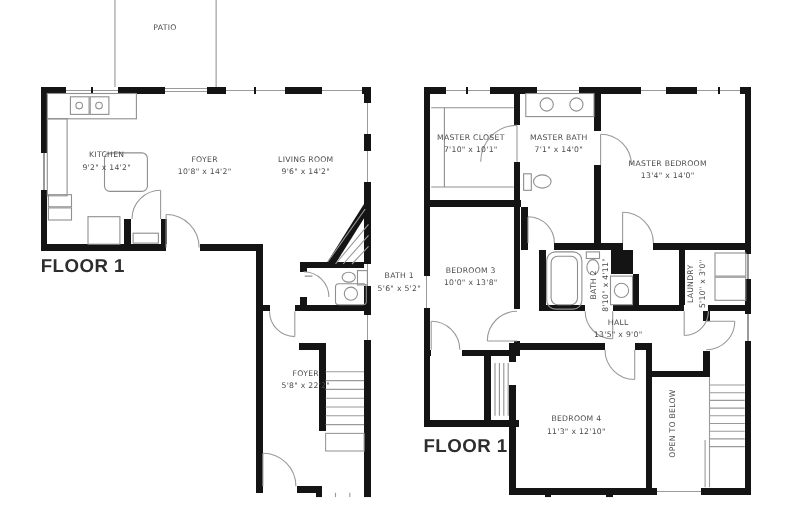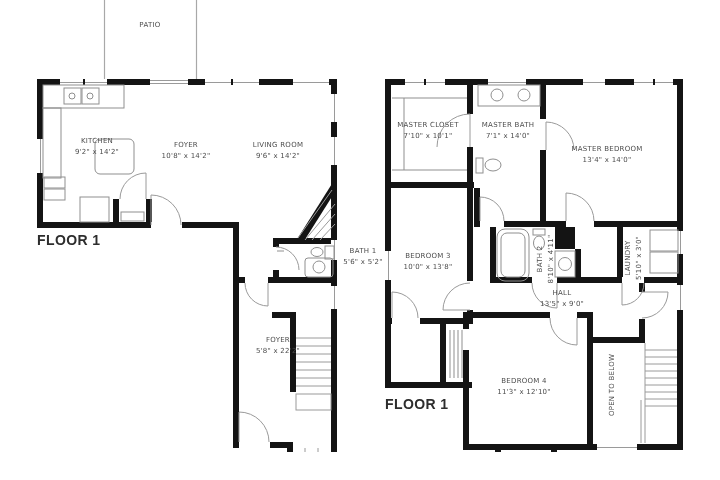--- a/index.html
+++ b/index.html
@@ -10,21 +10,21 @@
   #canvas{position:relative;width:720px;height:452px;background:var(--bg);
           font-family:"DejaVu Sans",sans-serif;overflow:hidden;}
   #plan-svg{position:absolute;left:0;top:0;}
   .room-label{position:absolute;transform:translate(-50%,-50%);text-align:center;
               color:var(--text);font-size:7px;line-height:1.55;letter-spacing:.25px;
               white-space:nowrap;}
   .room-label .rname{font-size:7px;}
   .room-label .rdims{font-size:7px;}
   .vert{transform:translate(-50%,-50%) rotate(-90deg);}
   .floor-title{position:absolute;font-family:"Liberation Sans",sans-serif;
-               font-weight:bold;font-size:14px;letter-spacing:.4px;color:var(--title);}
+               font-weight:bold;font-size:17px;letter-spacing:.4px;color:var(--title);}
   .patio-label{position:absolute;transform:translate(-50%,-50%);color:var(--text);
                font-size:7px;letter-spacing:.3px;}
 </style>
 </head>
 <body>
 
 <div id="canvas">
 
 <svg id="plan-svg" width="720" height="480" viewBox="0 0 720 480">
 
@@ -311,21 +311,21 @@
   <div class="room-label" style="left:508px;top:131px;">
     <div class="rname">MASTER BATH</div>
     <div class="rdims">7'1" x 14'0"</div>
   </div>
 
   <div class="room-label" style="left:607px;top:155px;">
     <div class="rname">MASTER BEDROOM</div>
     <div class="rdims">13'4" x 14'0"</div>
   </div>
 
-  <div class="room-label" style="left:428px;top:262px;text-align:center;">
+  <div class="room-label" style="left:428px;top:252px;text-align:center;">
     <div class="rname">BEDROOM 3</div>
     <div class="rdims">10'0" x 13'8"</div>
   </div>
 
   <div class="room-label vert" style="left:546px;top:259px;">
     <div class="rname">BATH 2</div>
     <div class="rdims">8'10" x 4'11"</div>
   </div>
 
   <div class="room-label vert" style="left:634px;top:258px;">

